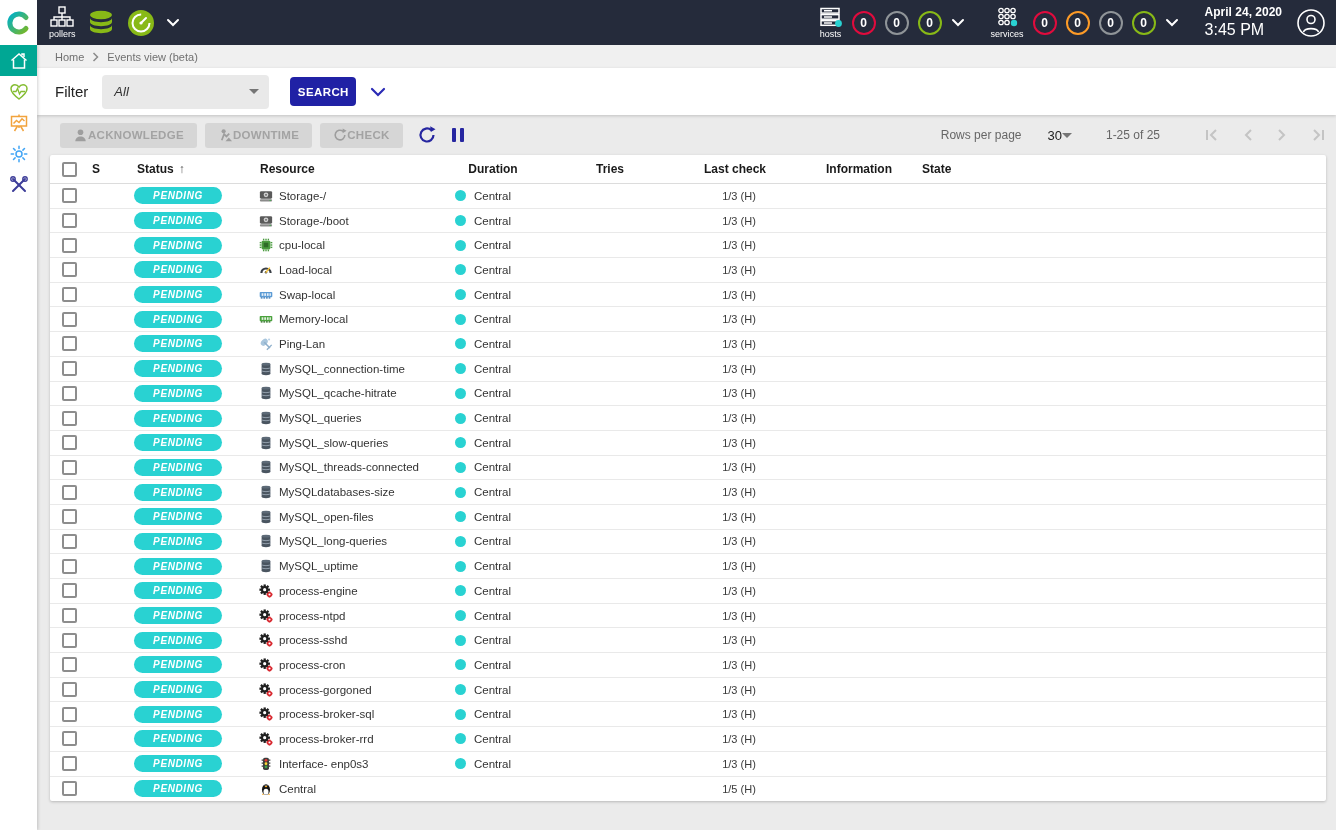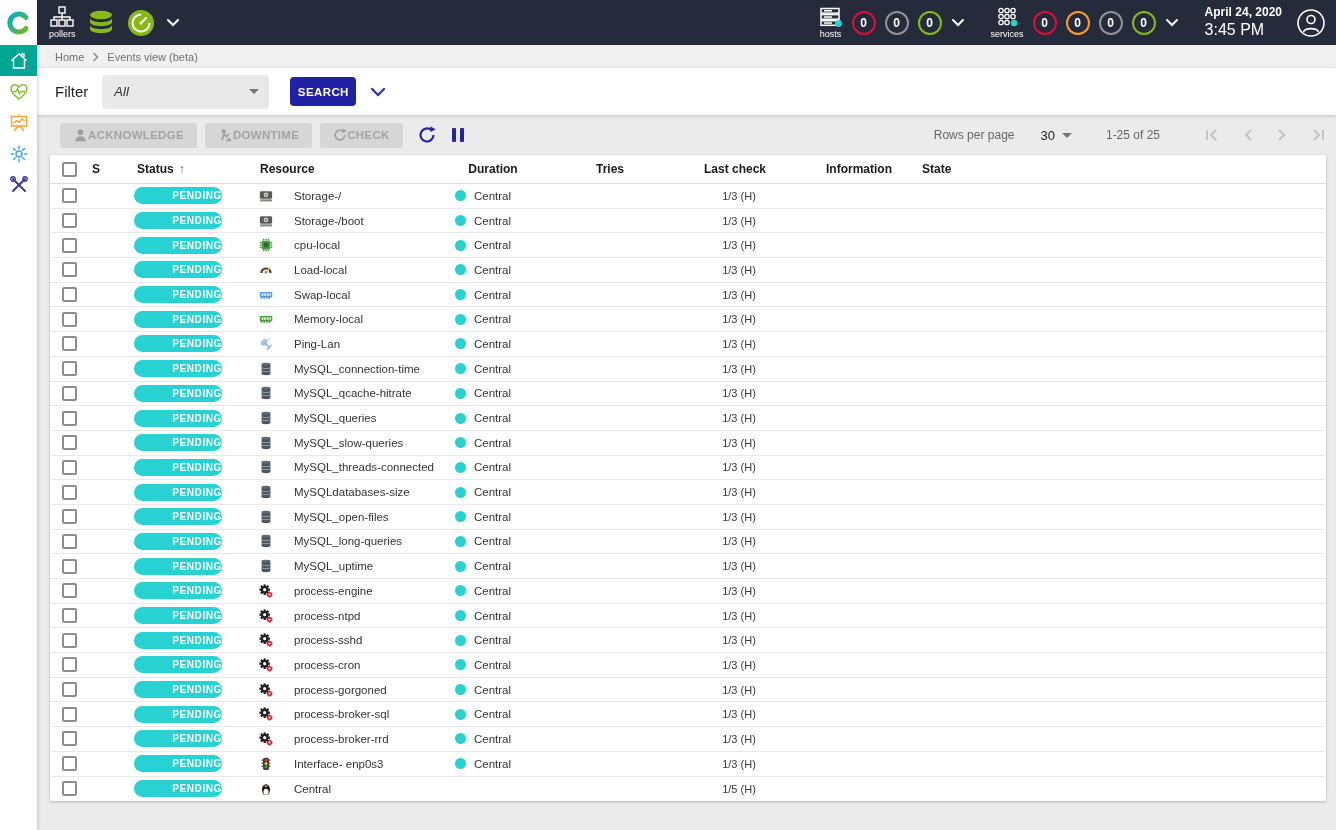--- a/index.html
+++ b/index.html
@@ -43,21 +43,21 @@
   .searchbox input::placeholder { color:#9a9a9a; }
   .search-btn { margin-left:15px; width:66px; height:29px; background:#2021a5; color:#fff; border:none; border-radius:4px; font-size:11.5px; font-weight:bold; letter-spacing:.4px; font-family:"Liberation Sans",sans-serif; cursor:pointer; }
   .filter-expand { margin-left:14px; cursor:pointer; display:flex; align-items:center; }
 
   
   .toolbar { position:absolute; top:115px; left:37px; width:1299px; height:40px; display:flex; align-items:center; padding:0 10px 0 13px; }
   .tb-buttons { display:flex; align-items:center; gap:8px; margin-left:10px; }
   .gbtn { height:25px; background:#d6d6d6; border:none; border-radius:3px; color:#a3a3a3; font-size:11.5px; font-weight:bold; letter-spacing:.3px; font-family:"Liberation Sans",sans-serif; display:flex; align-items:center; padding:0 13px; }
   .icbtn { background:none; border:none; margin-left:14px; cursor:pointer; display:flex; align-items:center; }
   .pager { margin-left:auto; display:flex; align-items:center; font-size:12px; color:#666; }
-  .rpp-value { display:flex; align-items:center; gap:7px; margin:0 34px 0 26px; font-size:13px; color:#222; cursor:pointer; }
+  .rpp-value { display:flex; align-items:center; margin:0 34px 0 26px; font-size:13px; color:#222; cursor:pointer; }
   .pager-range { margin-right:44px; }
   .pager-nav { display:flex; align-items:center; gap:22px; }
   .pager-nav .nav { cursor:default; display:flex; align-items:center; }
 
   
   .tablecard { position:absolute; top:155px; left:50px; width:1276px; background:#fff; border-radius:2px; box-shadow:0 1px 3px rgba(0,0,0,.22); }
   .grid { display:grid; grid-template-columns:38px 26px 140px 196px 96px 128px 130px 110px 1fr 86px; align-items:center; }
   .thead { height:29px; border-bottom:1px solid #dcdcdc; font-size:12px; font-weight:bold; color:#1a1a1a; }
   .h-sel { padding-left:12px; }
   .h-s { padding-left:4px; }
@@ -67,22 +67,22 @@
   .h-duration { text-align:center; padding-right:10px; }
   .h-tries { text-align:center; }
   .h-last { padding-left:30px; }
   .h-info { padding-left:22px; }
   .h-state { padding-left:8px; }
   .trow { height:24.7px; border-bottom:1px solid #e9e9e9; }
   .trow:last-child { border-bottom:none; }
   .c-sel { padding-left:12px; }
   .cb { display:block; width:15px; height:15px; border:2px solid #8d8d8d; border-radius:2px; background:#fff; cursor:pointer; }
   .c-status { padding-left:20px; }
-  .badge { display:block; width:88px; height:17px; border-radius:9px; background:#29d2d2; color:#fff; font-size:10px; font-weight:bold; letter-spacing:.6px; text-align:right; line-height:17px; }
-  .c-res { padding-left:5px; display:flex; align-items:center; gap:21px; cursor:pointer; }
+  .badge { display:block; width:88px; height:17px; border-radius:9px; background:#29d2d2; color:#fff; font-size:10px; font-weight:bold; letter-spacing:.6px; text-align:center; line-height:17px;font-style:italic; }
+  .c-res { padding-left:5px; display:flex; align-items:center; gap:6px; cursor:pointer; }
   .ricon { width:14px; height:14px; display:flex; align-items:center; justify-content:center; flex:0 0 14px; }
   .rname { font-size:11.5px; color:#333; white-space:nowrap; }
   .c-parent { padding-left:5px; display:flex; align-items:center; gap:8px; cursor:pointer; }
   .pdot { width:11px; height:11px; border-radius:50%; background:#29d2d2; flex:0 0 11px; }
   .pname { font-size:11.5px; color:#333; }
   .c-tries { text-align:center; font-size:11px; color:#3a3a3a; }
 </style>
 </head>
 <body>
 

